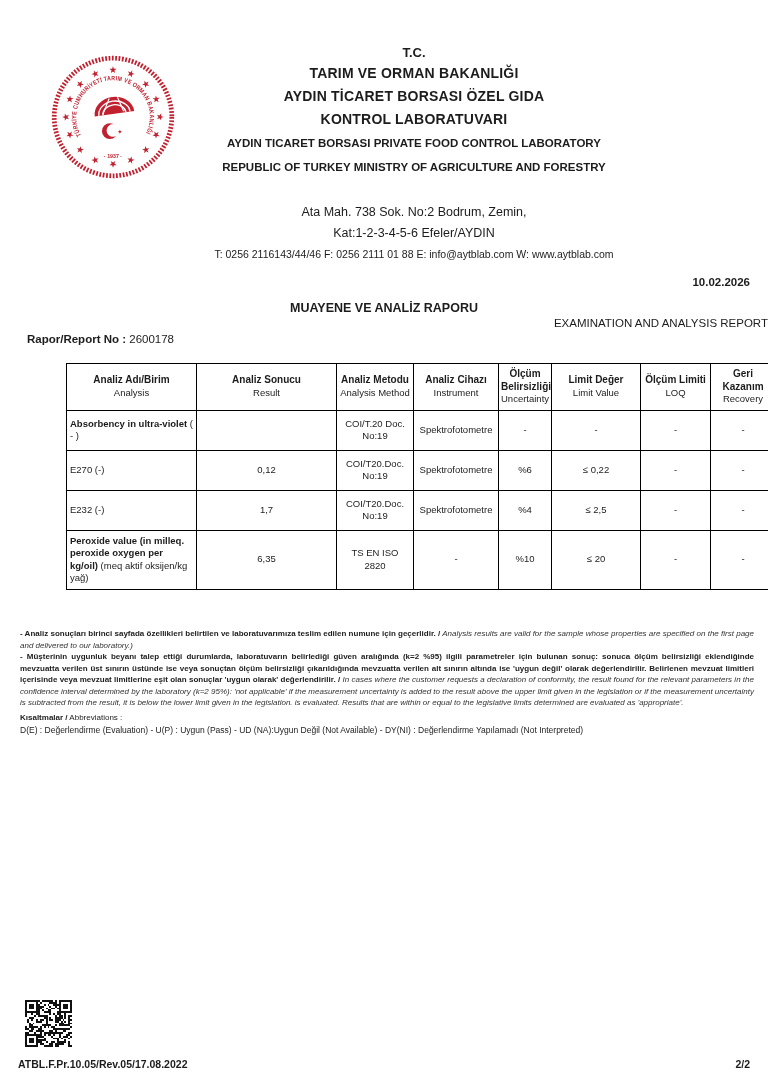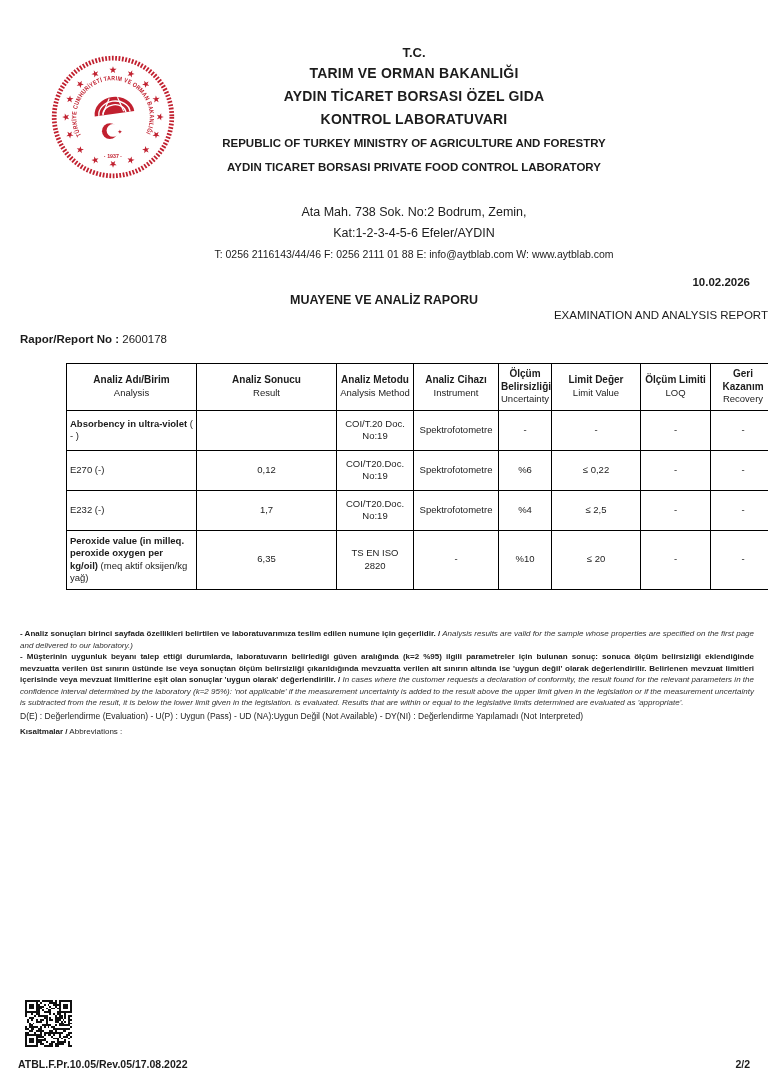--- a/index.html
+++ b/index.html
@@ -14,23 +14,23 @@
   #head-text{left:120px;right:60px;top:44px;text-align:center;}
   .h-tc{font-size:13px;font-weight:bold;line-height:18px;}
   .h-tr{font-size:14px;font-weight:bold;line-height:23px;letter-spacing:.2px;}
   .h-en{font-size:11.5px;font-weight:bold;line-height:24px;}
   #addr{left:120px;right:60px;top:202px;text-align:center;}
   .a1{font-size:12.5px;line-height:21px;text-align:center;}
   .a2{font-size:10.5px;line-height:20px;}
   
   #date{top:276px;right:18px;font-size:11.5px;font-weight:bold;}
   #rep-title{left:0;right:0;top:292px;text-align:center;}
-  .t1{font-size:12.5px;font-weight:bold;line-height:16px;}
+  .t1{font-size:12.5px;font-weight:bold;line-height:16px;margin-top:8px;}
   .t2{font-size:11.5px;line-height:14px;text-align:right;}
-  #rep-no{left:20px;top:333px;font-size:11.5px;}
+  #rep-no{left:27px;top:333px;font-size:11.5px;}
   #rep-no .b{font-weight:bold;}
   
   #tbl-wrap{left:18px;top:363px;width:732px;margin-left:48px;}
   table{border-collapse:collapse;width:732px;table-layout:fixed;}
   th,td{border:1px solid #000;vertical-align:middle;overflow:hidden;}
   th{padding:4px 2px;}
   th .tr{font-size:10px;font-weight:bold;line-height:12.5px;}
   th .en{font-size:9.5px;font-weight:normal;line-height:12.5px;}
   td{font-size:9.5px;line-height:12.5px;padding:4px 3px;text-align:center;}
   td.c-name{text-align:left;}
@@ -94,22 +94,22 @@
       <text x="66.5" y="76" text-anchor="middle" style="font-size:6px" fill="#c1202f">✦</text>
     </g>
   </svg>
 </div>
 
 <div class="abs" id="head-text">
   <div class="h-tc">T.C.</div>
   <div class="h-tr">TARIM VE ORMAN BAKANLIĞI</div>
   <div class="h-tr">AYDIN TİCARET BORSASI ÖZEL GIDA</div>
   <div class="h-tr">KONTROL LABORATUVARI</div>
+  <div class="h-en">AYDIN TICARET BORSASI PRIVATE FOOD CONTROL LABORATORY</div>
   <div class="h-en">REPUBLIC OF TURKEY MINISTRY OF AGRICULTURE AND FORESTRY</div>
-  <div class="h-en">AYDIN TICARET BORSASI PRIVATE FOOD CONTROL LABORATORY</div>
 </div>
 
 <div class="abs" id="addr">
   <div class="a1">Ata Mah. 738 Sok. No:2 Bodrum, Zemin,</div>
   <div class="a1">Kat:1-2-3-4-5-6 Efeler/AYDIN</div>
   <div class="a2">T: 0256 2116143/44/46 F: 0256 2111 01 88 E: info@aytblab.com W: www.aytblab.com</div>
 </div>
 
 <div class="abs" id="date">10.02.2026</div>
 
@@ -225,24 +225,24 @@
 </table>
 </div>
 
 <div class="abs" id="notes">
   <div>
     <span class="b">- Analiz sonuçları birinci sayfada özellikleri belirtilen ve laboratuvarımıza teslim edilen numune için geçerlidir. /</span><span class="i"> Analysis results are valid for the sample whose properties are specified on the first page and delivered to our laboratory.)</span>
   </div>
   <div>
     <span class="b">- Müşterinin uygunluk beyanı talep ettiği durumlarda, laboratuvarın belirlediği güven aralığında (k=2 %95) ilgili parametreler için bulunan sonuç: sonuca ölçüm belirsizliği eklendiğinde mevzuatta verilen üst sınırın üstünde ise veya sonuçtan ölçüm belirsizliği çıkarıldığında mevzuatta verilen alt sınırın altında ise 'uygun değil' olarak değerlendirilir. Belirlenen mevzuat limitleri içerisinde veya mevzuat limitlerine eşit olan sonuçlar 'uygun olarak' değerlendirilir. /</span><span class="i"> In cases where the customer requests a declaration of conformity, the result found for the relevant parameters in the confidence interval determined by the laboratory (k=2 95%): 'not applicable' if the measurement uncertainty is added to the result above the upper limit given in the legislation or if the measurement uncertainty is subtracted from the result, it is below the lower limit given in the legislation. is evaluated. Results that are within or equal to the legislative limits determined are evaluated as 'appropriate'.</span>
   </div>
-  <div id="abbr-line">D(E) : Değerlendirme (Evaluation) - U(P) : Uygun (Pass) - UD (NA):Uygun Değil (Not Available) - DY(NI) : Değerlendirme Yapılamadı (Not Interpreted)</div>
   <div id="abbr">
     <span class="b">Kısaltmalar /</span><span> Abbreviations :</span>
   </div>
+  <div id="abbr-line">D(E) : Değerlendirme (Evaluation) - U(P) : Uygun (Pass) - UD (NA):Uygun Değil (Not Available) - DY(NI) : Değerlendirme Yapılamadı (Not Interpreted)</div>
 </div>
 
 <div class="abs" id="qr">
   <svg id="qr-svg" viewBox="0 0 25 25" width="47" height="47" shape-rendering="crispEdges">
       <rect x="0" y="0" width="1" height="1" fill="#111"></rect>
       <rect x="1" y="0" width="1" height="1" fill="#111"></rect>
       <rect x="2" y="0" width="1" height="1" fill="#111"></rect>
       <rect x="3" y="0" width="1" height="1" fill="#111"></rect>
       <rect x="4" y="0" width="1" height="1" fill="#111"></rect>
       <rect x="5" y="0" width="1" height="1" fill="#111"></rect>

